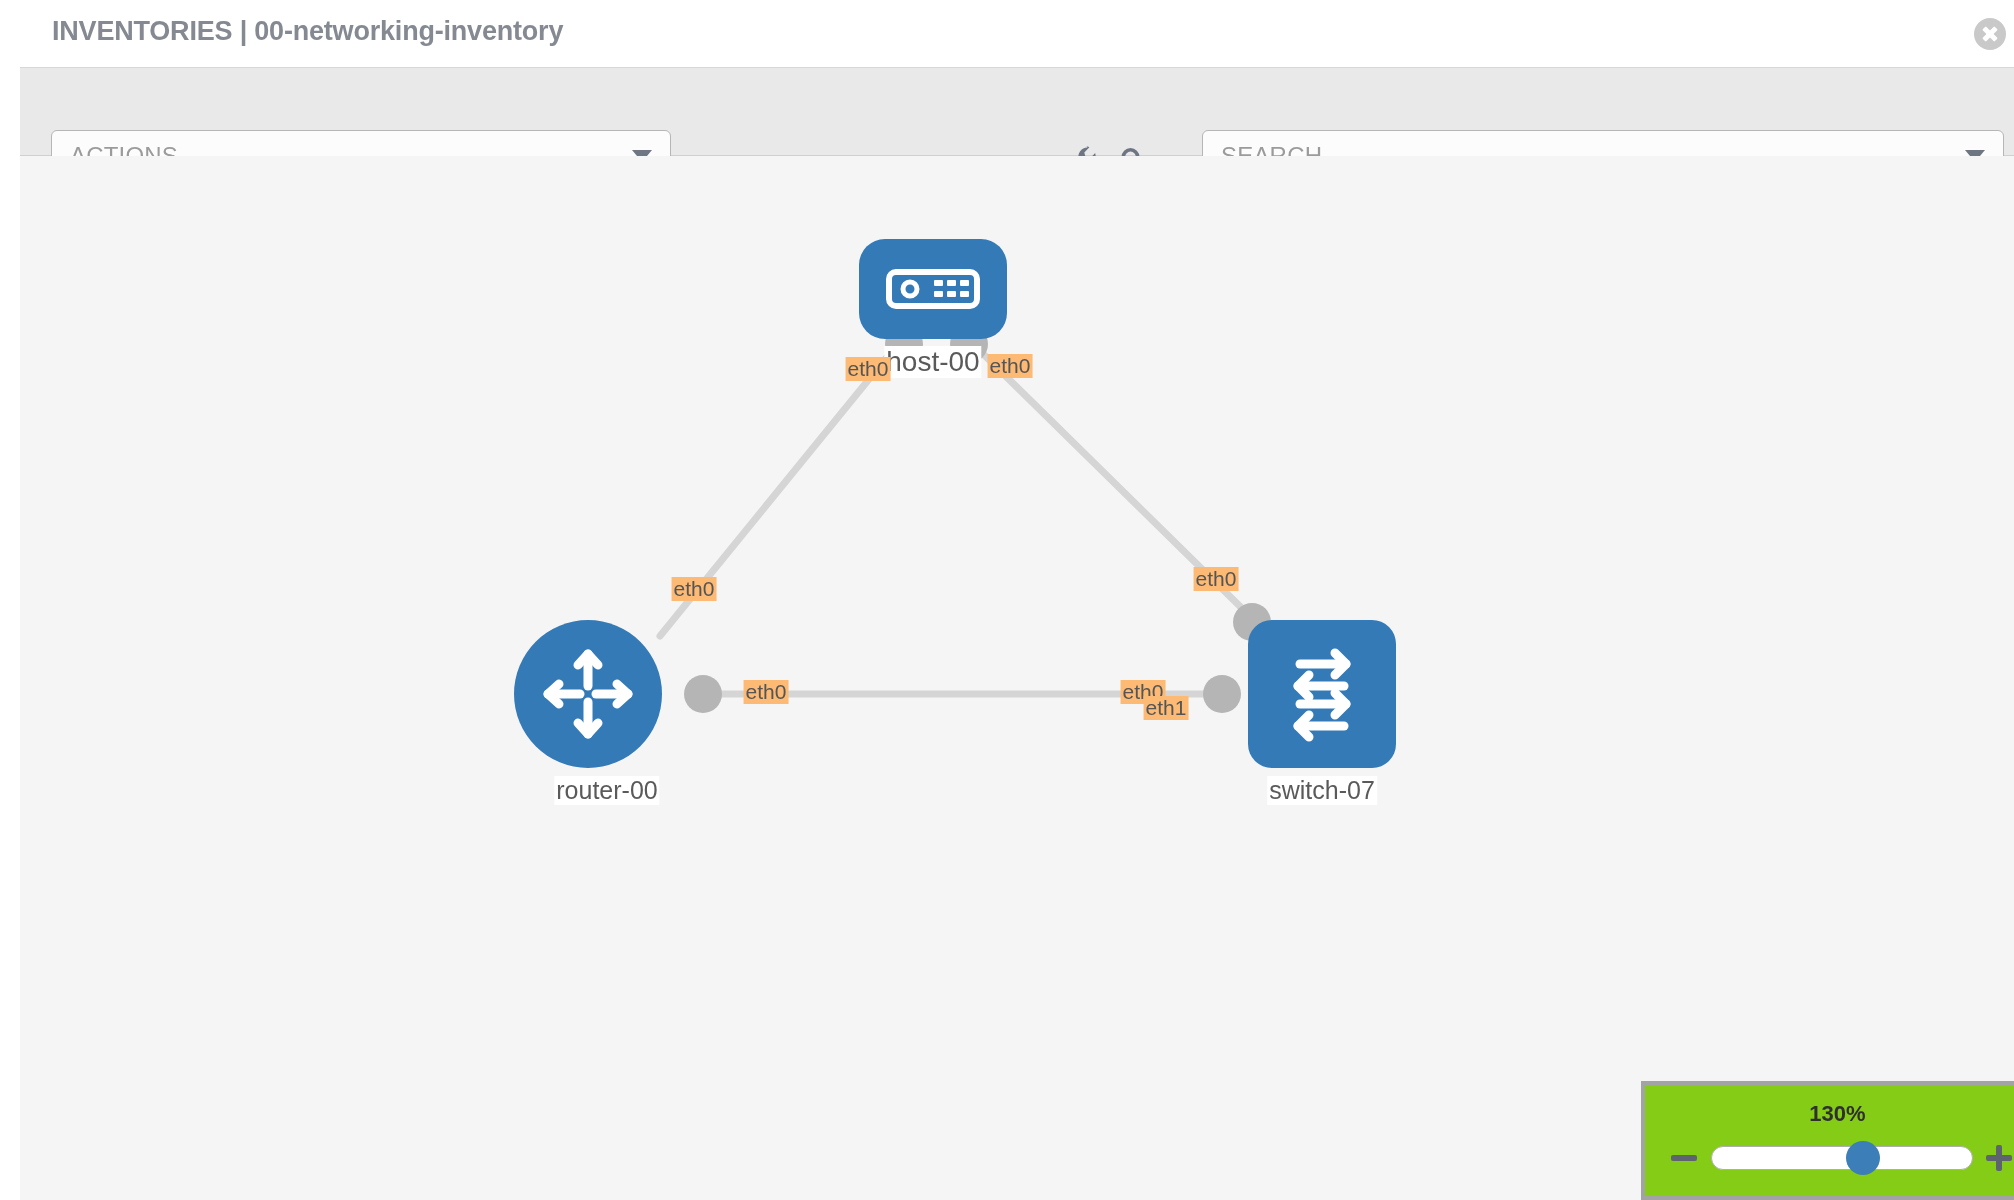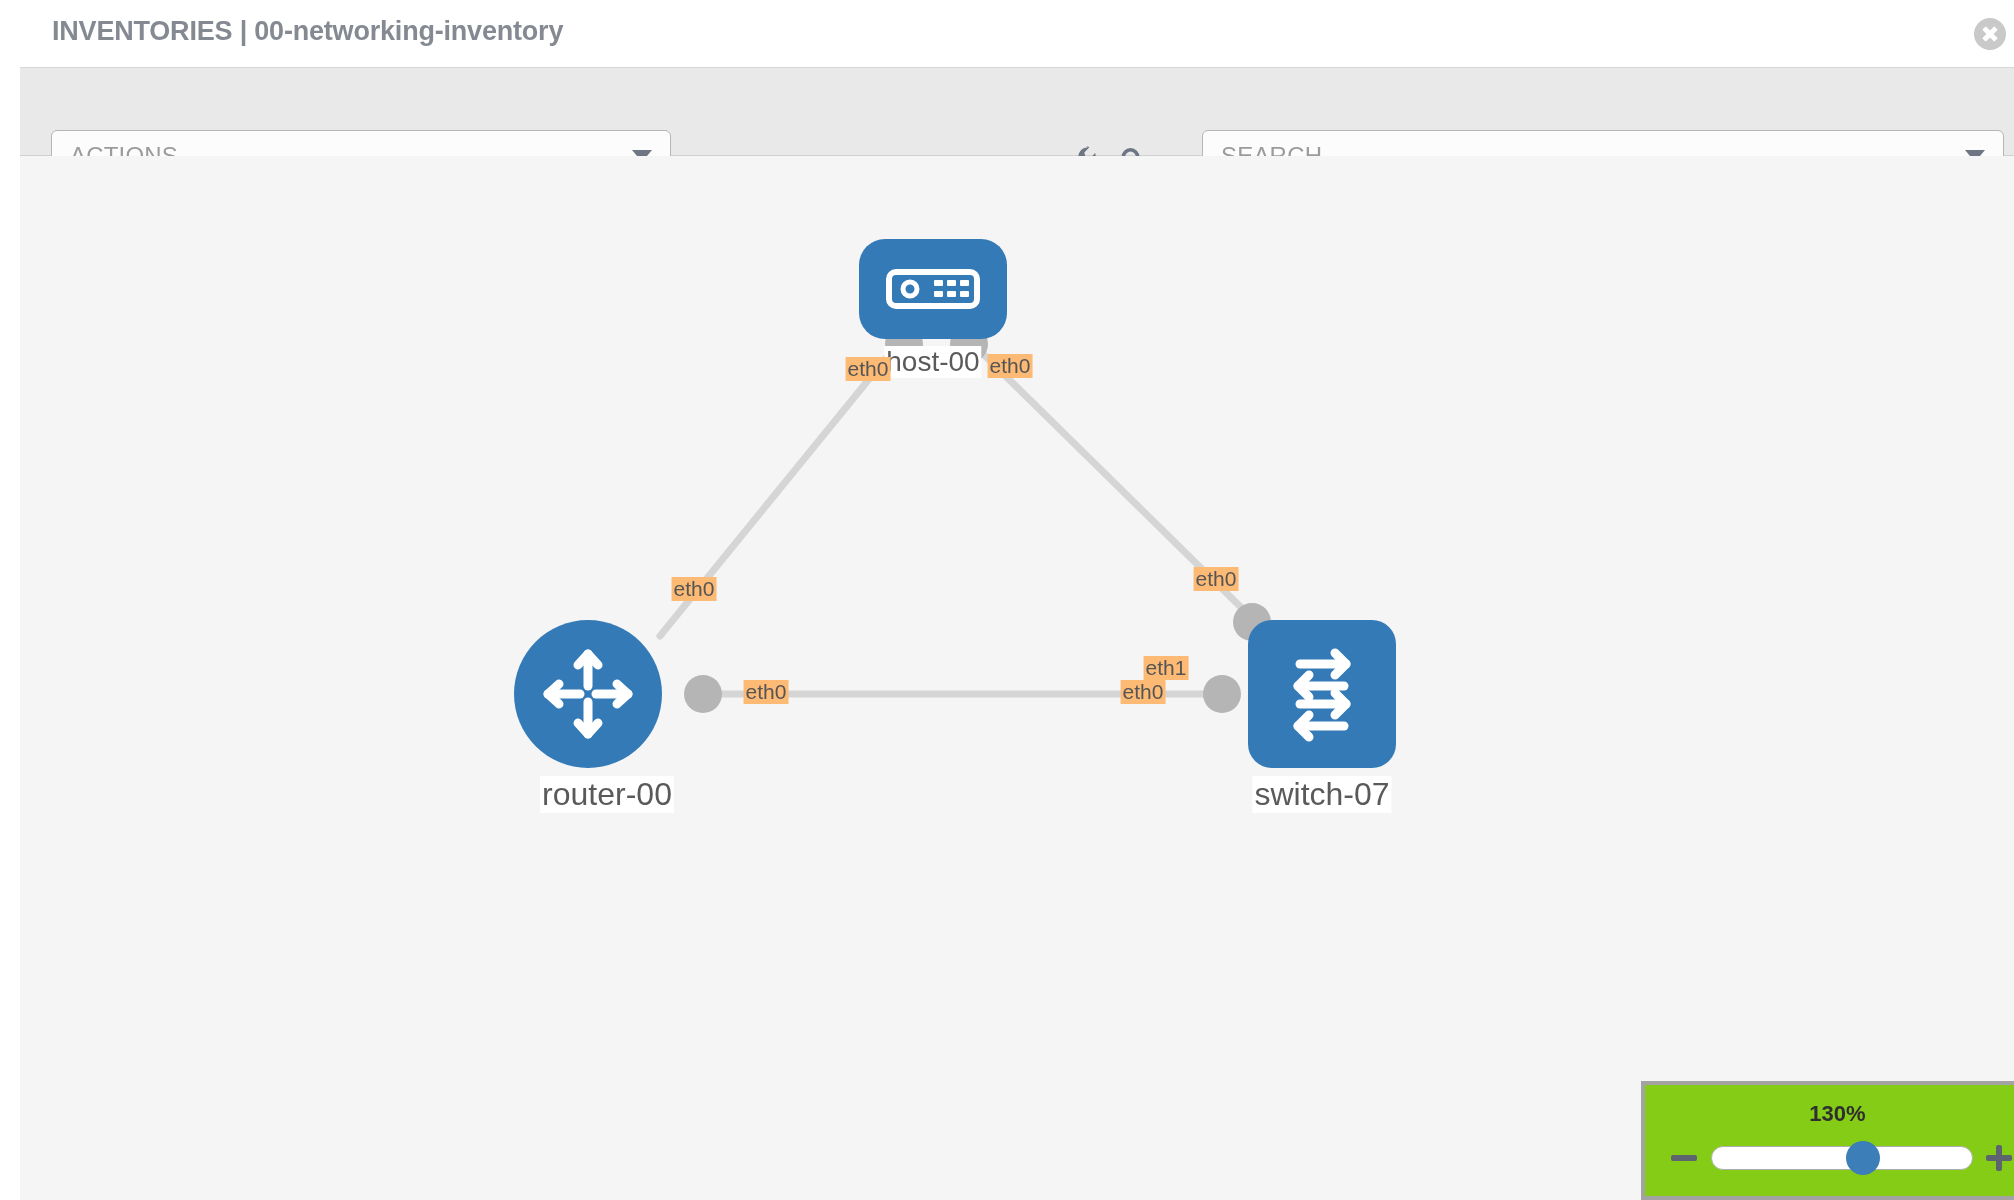--- a/index.html
+++ b/index.html
@@ -91,21 +91,21 @@
 
   .node { position: absolute; }
   .node-shape {
     position: absolute; left: 0; top: 0;
     background: #337ab7;
     display: flex; align-items: center; justify-content: center;
     cursor: pointer;
   }
   .node-label {
     position: absolute;
-    font-size: 32px; color: #5a5a5a;
+    font-size: 25px; color: #5a5a5a;
     background: #ffffff;
     white-space: nowrap;
     padding: 0 2px;
     transform: translateX(-50%);
   }
   .port {
     position: absolute;
     width: 38px; height: 38px; border-radius: 50%;
     background: #b5b5b5;
     transform: translate(-50%,-50%);
@@ -272,21 +272,21 @@
       </div>
       <div class="node-label" style="left:1302px; top:620px;">switch-07</div>
     </div>
 
     <div class="edge-label" style="left:848px;  top:213px;">eth0</div>
     <div class="edge-label" style="left:990px;  top:210px;">eth0</div>
     <div class="edge-label" style="left:674px;  top:433px;">eth0</div>
     <div class="edge-label" style="left:1196px; top:423px;">eth0</div>
     <div class="edge-label" style="left:746px; top:536px;">eth0</div>
     <div class="edge-label" style="left:1123px; top:536px;">eth0</div>
-    <div class="edge-label" style="left:1146px; top:512px;">eth1</div>
+    <div class="edge-label" style="left:1146px; top:552px;">eth1</div>
 
   </div>
 
   <div class="zoom-widget">
     <div class="zoom-value">130%</div>
     <div class="zoom-minus"></div>
     <div class="zoom-track">
       <div class="zoom-thumb" id="zoom-thumb" style="left: 58%;"></div>
     </div>
     <div class="zoom-plus"></div>

